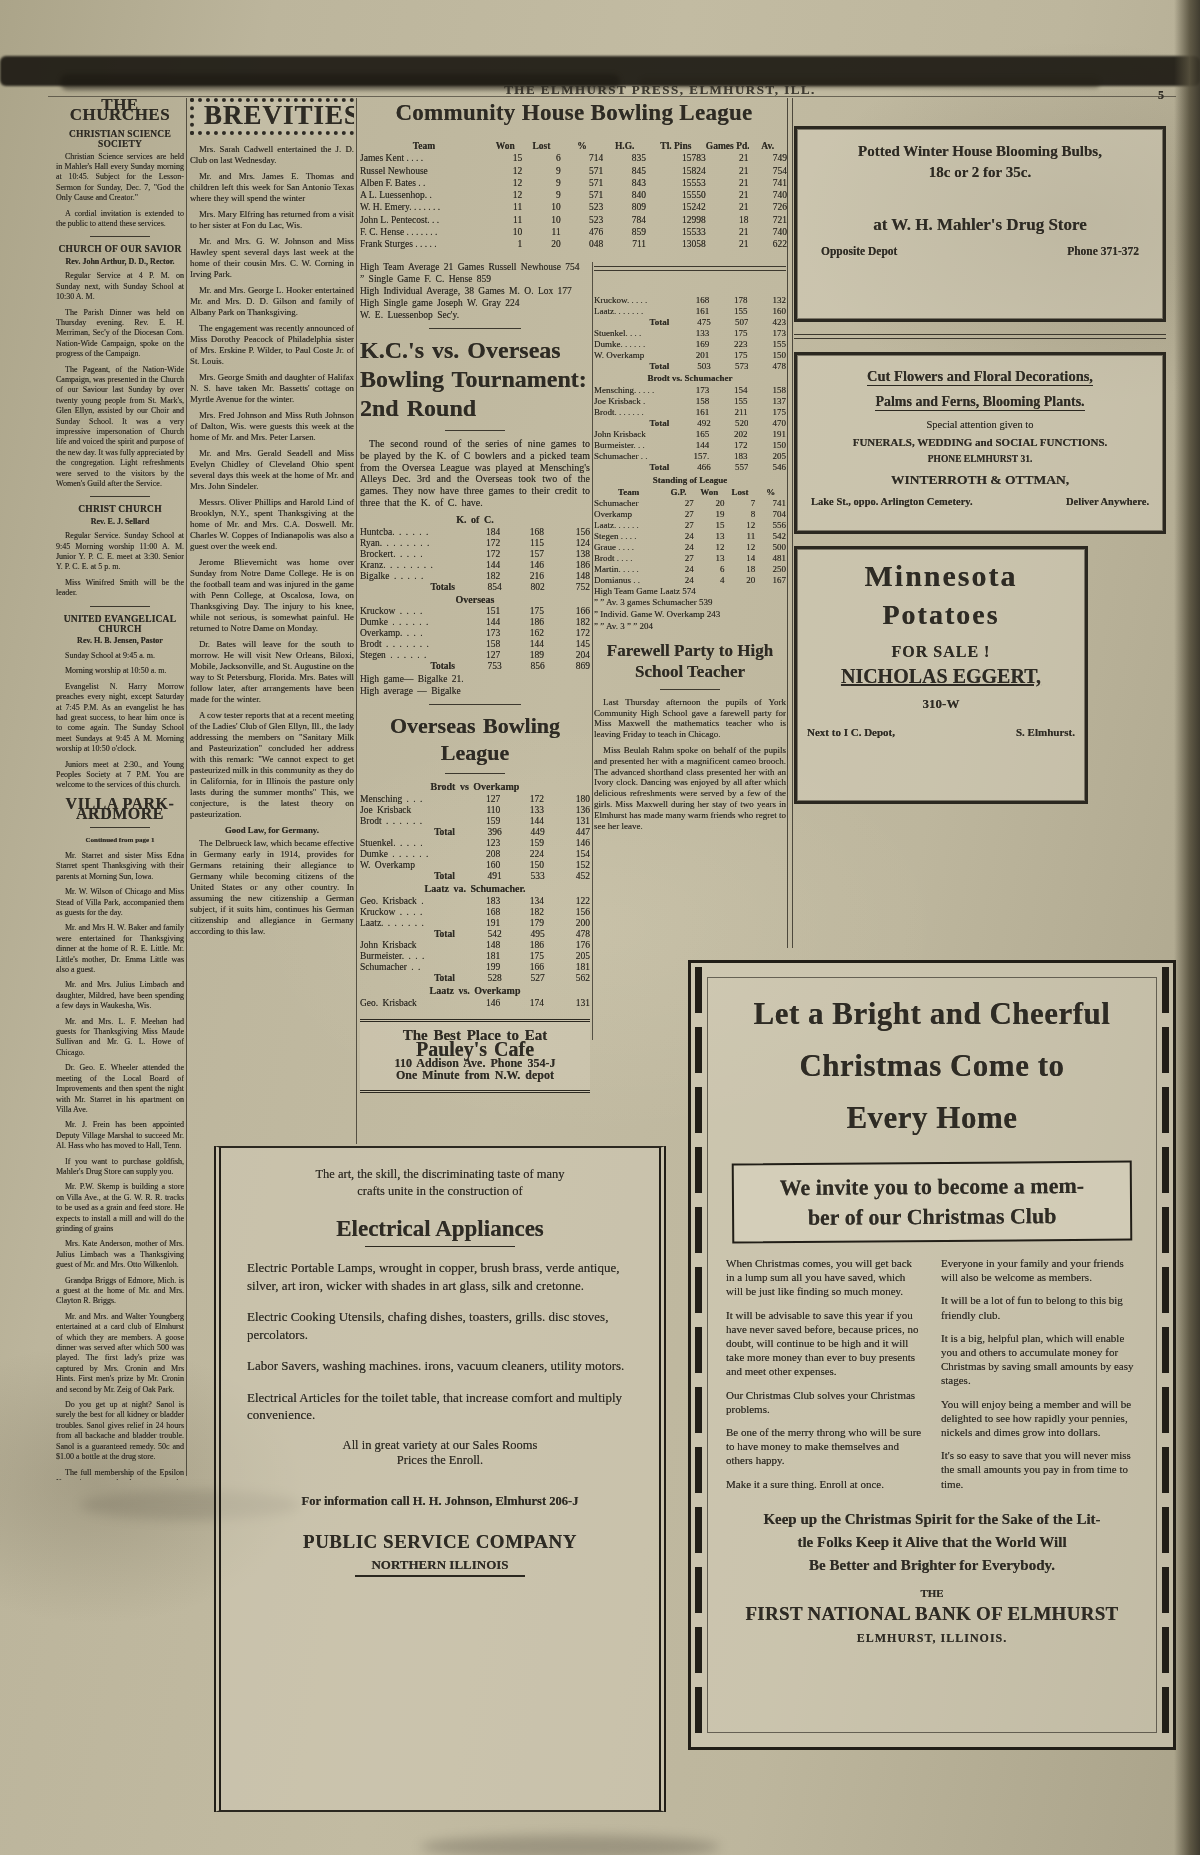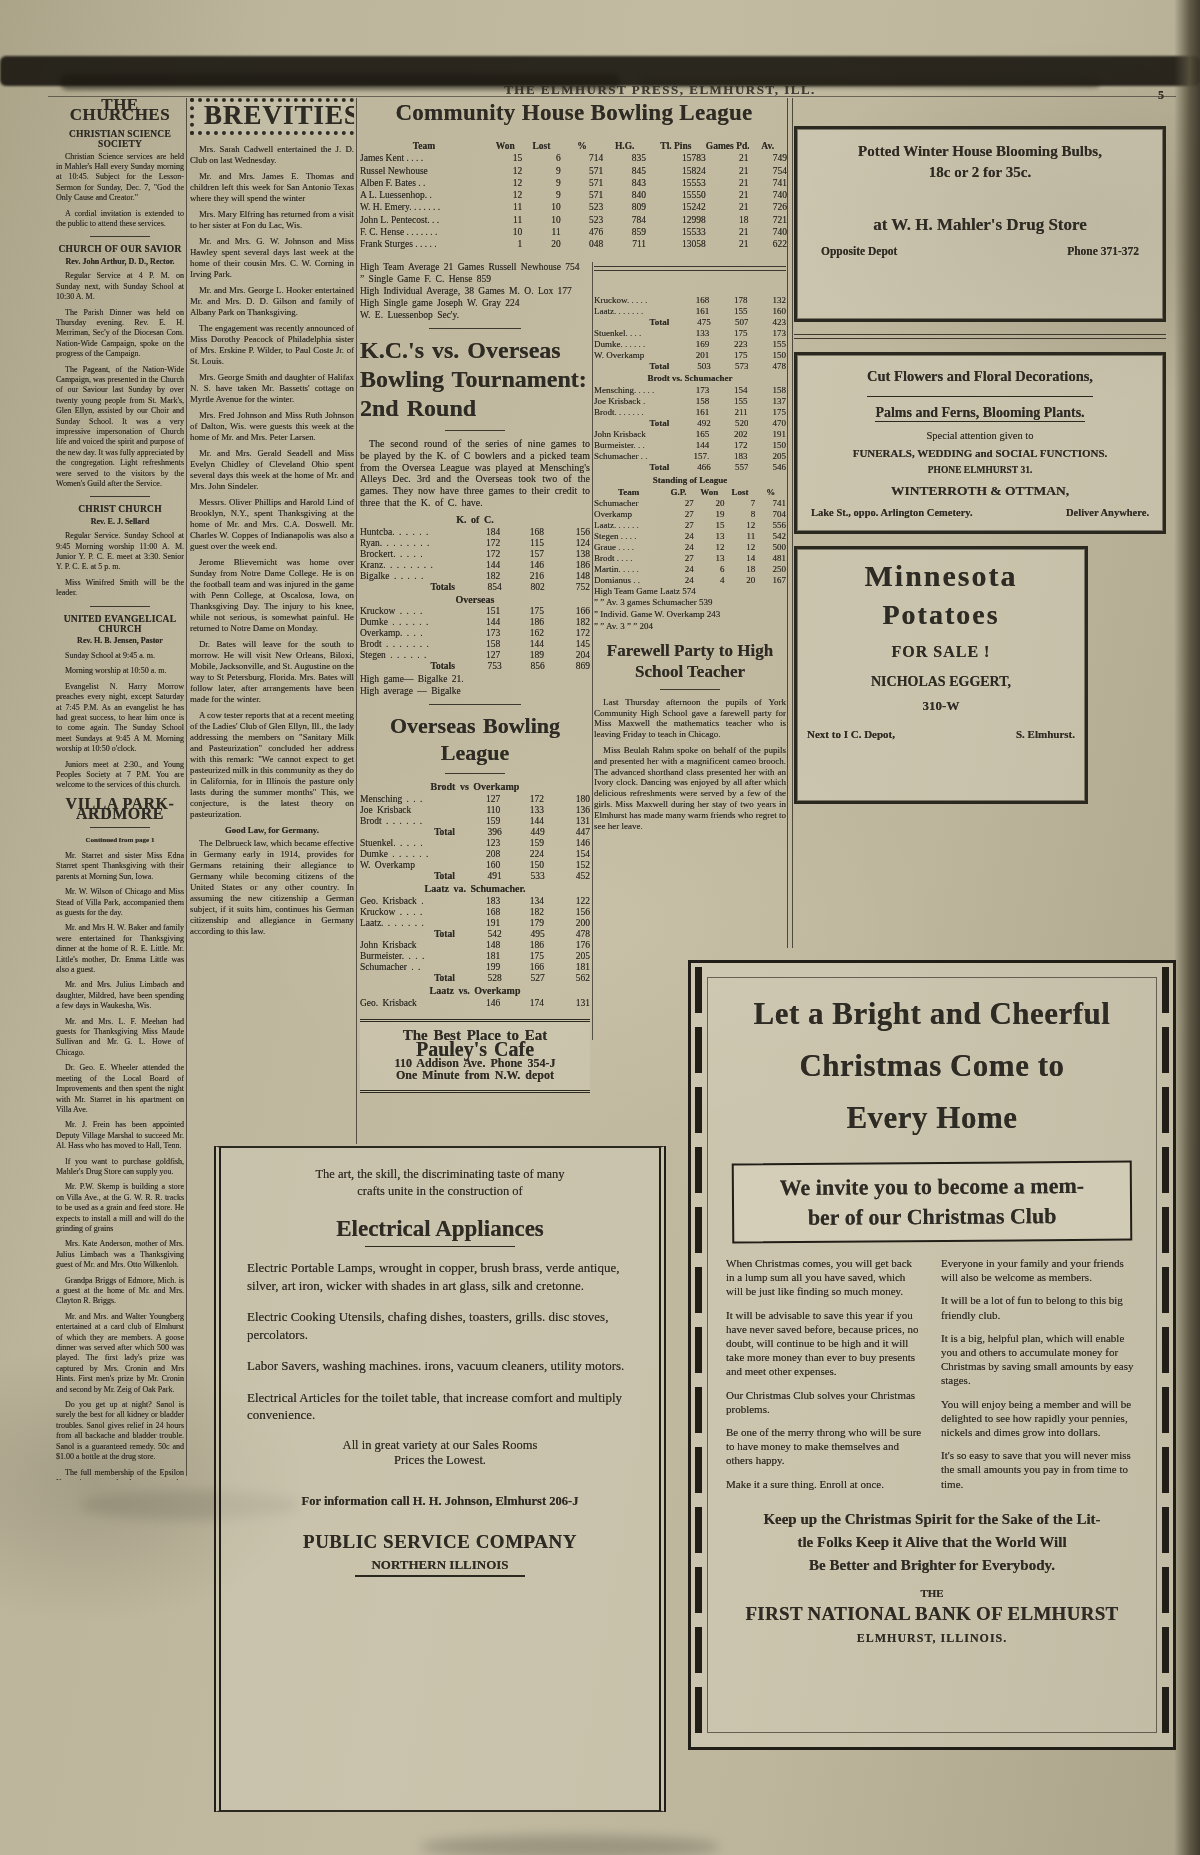--- a/index.html
+++ b/index.html
@@ -64,32 +64,32 @@
   .h-farewell{font-size:17px;line-height:21px;font-weight:700;margin:8px 0 4px;text-indent:0;text-align:center;}
   .h-standing{text-align:center;font-weight:600;margin:2px 0 1px;}
   
   .adbox{position:absolute;background:rgba(214,208,188,.5);border:3px solid #2b2820;box-shadow:inset 0 0 0 1px rgba(43,40,32,.5);overflow:hidden;}
   .ad-mahler{text-align:center;padding:14px 18px;}
   .ad-mahler .l1{font-size:15px;font-weight:700;}
   .ad-mahler .l2{font-size:15px;font-weight:700;margin-top:4px;}
   .ad-mahler .l3{font-size:17px;font-weight:700;margin-top:34px;}
   .ad-mahler .row{display:flex;justify-content:space-between;font-size:11.5px;font-weight:700;margin-top:10px;padding:0 6px;}
   .ad-cut{text-align:center;padding:12px 14px;}
-  .ad-cut .l1{font-size:14.5px;font-weight:700;border-bottom:1px solid #2b2820;display:inline-block;padding-bottom:11px;}
+  .ad-cut .l1{font-size:14.5px;font-weight:700;border-bottom:1px solid #2b2820;display:inline-block;padding-bottom:0;}
   .ad-cut .l2{font-size:14px;font-weight:700;margin-top:8px;border-bottom:1px solid #2b2820;display:inline-block;}
   .ad-cut .l3{font-size:10.5px;margin-top:8px;}
   .ad-cut .l4{font-size:11px;font-weight:700;margin-top:6px;}
   .ad-cut .l5{font-size:9.5px;font-weight:700;margin-top:6px;}
   .ad-cut .l6{font-size:13.5px;font-weight:700;margin-top:8px;}
   .ad-cut .row{display:flex;justify-content:space-between;font-size:10.5px;font-weight:700;margin-top:8px;}
   .ad-pot{text-align:center;padding:10px 10px;}
   .ad-pot .l1{font-size:30px;font-weight:700;letter-spacing:2px;}
   .ad-pot .l2{font-size:28px;font-weight:700;letter-spacing:2px;margin-top:6px;}
   .ad-pot .l3{font-size:16px;font-weight:700;margin-top:12px;letter-spacing:1px;}
-  .ad-pot .l4{font-size:14px;font-weight:700;margin-top:13px;}
+  .ad-pot .l4{font-size:20px;font-weight:700;margin-top:4px;text-decoration:underline;}
   .ad-pot .l5{font-size:13px;font-weight:700;margin-top:8px;}
   .ad-pot .row{display:flex;justify-content:space-between;font-size:11px;font-weight:700;margin-top:14px;}
   .ad-pauley{border-top:3px double #2b2820;border-bottom:3px double #2b2820;text-align:center;padding:8px 2px;margin-top:10px;background:rgba(214,208,188,.4);}
   .ad-pauley .l1{font-size:15px;font-weight:700;}
   .ad-pauley .l2{font-size:20px;font-weight:700;margin-top:2px;}
   .ad-pauley .l3{font-size:12px;font-weight:700;margin-top:3px;}
   .ad-pauley .l4{font-size:12px;font-weight:700;}
   
   .ad-psc{position:absolute;left:214px;top:1146px;width:452px;height:666px;border:2px solid #2b2820;
     border-left:7px double #211e17;border-right:7px double #211e17;background:rgba(212,206,186,.45);padding:18px 26px;box-sizing:border-box;}
@@ -752,21 +752,21 @@
     <div class="title">Electrical Appliances</div>
     <div class="title-rule"></div>
     <div class="body">
         <p>Electric Portable Lamps, wrought in copper, brush brass, verde antique, silver, art iron, wicker with shades in art glass, silk and cretonne.</p>
         <p>Electric Cooking Utensils, chafing dishes, toasters, grills. disc stoves, percolators.</p>
         <p>Labor Savers, washing machines. irons, vacuum cleaners, utility motors.</p>
         <p>Electrical Articles for the toilet table, that increase comfort and multiply convenience.</p>
       </div>
     <div class="centered">
       <span>All in great variety at our Sales Rooms</span><br>
-      <span>Prices the Lowest.</span>
+      <span>Prices the Enroll.</span>
     </div>
     <div class="info">For information call H. H. Johnson, Elmhurst 206-J</div>
     <div class="company">PUBLIC SERVICE COMPANY</div>
     <span class="region">NORTHERN ILLINOIS</span>
   </div>
 
   <div class="ad-xmas">
     <div class="inner">
       <div class="t">Let a Bright and Cheerful</div>
       <div class="t">Christmas Come to</div>

